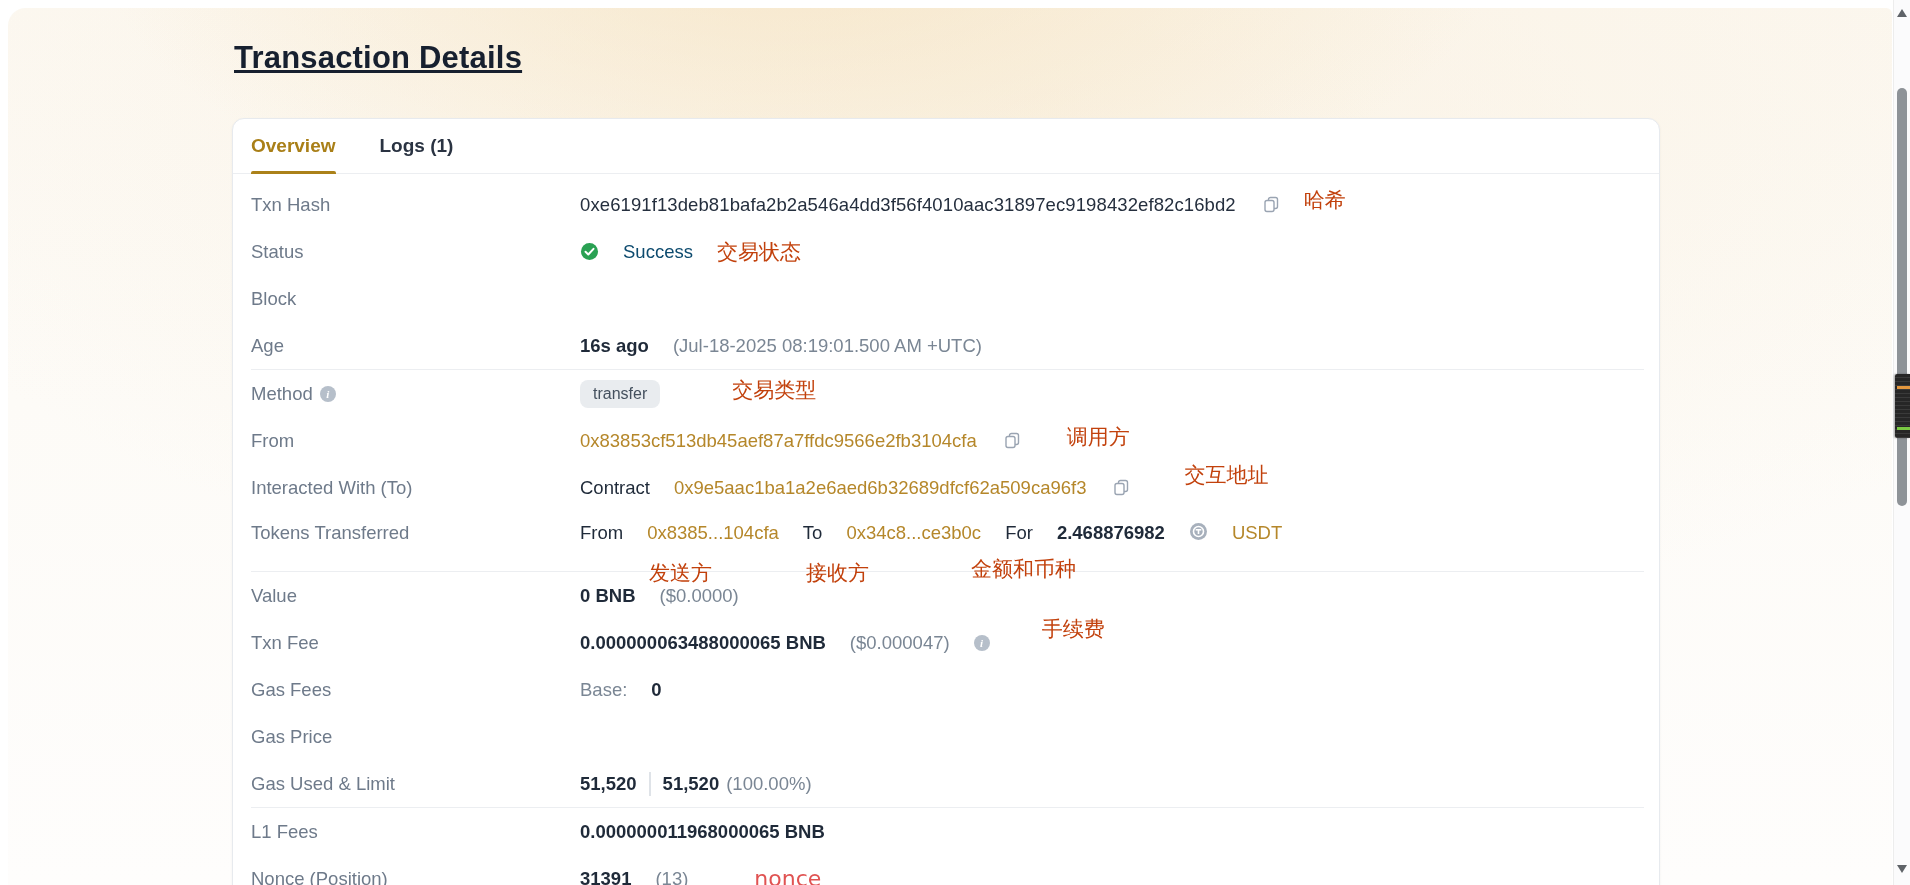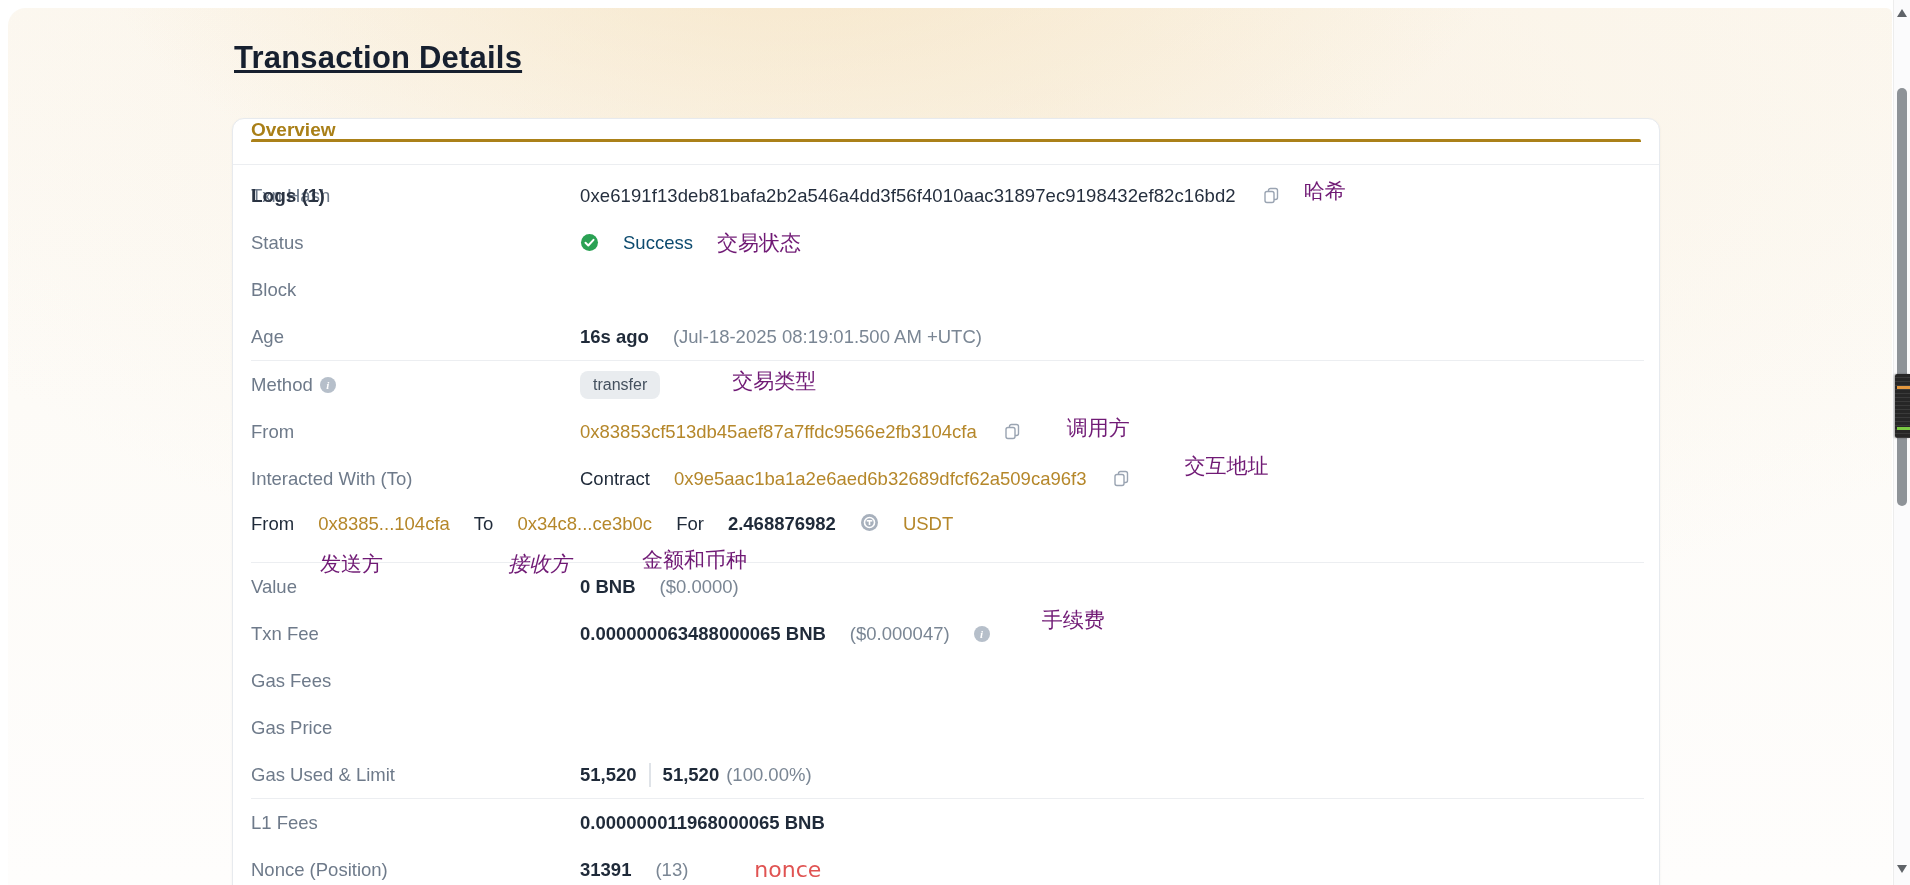--- a/index.html
+++ b/index.html
@@ -22,41 +22,41 @@
     position:absolute; left:234px; top:40px; margin:0;
     font-size:31px; font-weight:700; color:#17202f; letter-spacing:.2px;text-decoration:underline;
   }
   .card {
     position:absolute; left:232px; top:118px; width:1428px; height:820px;
     background:#ffffff; border:1px solid #e7eaee; border-radius:12px;
     box-shadow:0 1px 3px rgba(16,24,40,.05);
     overflow:hidden;
   }
   .tabbar {
-    height:46px; display:flex; align-items:stretch; gap:44px;
-    padding:0 18px; border-bottom:1px solid #eceef1;flex-direction:column;
+    height:55px; display:flex; align-items:stretch; gap:44px;
+    padding:0 18px; border-bottom:1px solid #eceef1;
   }
   .tab {
     display:flex; align-items:center; position:relative;
     font-size:19px; font-weight:700; color:#2a3342; cursor:pointer;
   }
   .tab.active { color:#a97f17; }
   .tab.active::after {
     content:""; position:absolute; left:0; right:0; bottom:-1px;
     height:3px; background:#ab8119; border-radius:2px 2px 0 0;
   }
   .rows { padding:7px 15px 0 18px; }
   .row { display:flex; align-items:center; height:47px; font-size:18.5px; }
   .row-label { width:329px; flex-shrink:0; color:#6e7a8a; display:flex; align-items:center; gap:7px; }
   .row-value { display:flex; align-items:center; gap:24px; flex:1; }
   .dark { color:#1f2a39; font-weight:600; }
   .hash { color:#252f3e; font-weight:500; letter-spacing:.1px; }
   .gray { color:#7a8694; }
   .gold { color:#b5872a; cursor:pointer; }
-  .cn { color:#701a75; font-size:21px; white-space:nowrap; font-family:"DejaVu Sans", sans-serif; }
+  .cn { color:#c2410c; font-size:21px; white-space:nowrap; font-family:"DejaVu Sans", sans-serif; }
   .cn-latin { color:#e05352; font-size:22px; font-family:"DejaVu Sans", sans-serif; }
   .raise4  { transform:translateY(-4px); }
   .raise5  { transform:translateY(-5px); }
   .raise13 { transform:translateY(-13px); }
   .raise14 { transform:translateY(-14px); }
   .ml22 { margin-left:22px; } .ml28 { margin-left:28px; }
   .ml30 { margin-left:30px; } .ml42 { margin-left:42px; } .ml48 { margin-left:48px; }
   .divider { height:1px; background:#eceef1; margin:0; }
   .pill {
     display:inline-block; background:#e9ecef; color:#44505e;
@@ -190,38 +190,39 @@
           <svg width="17" height="17" viewBox="0 0 17 17">
               <rect x="5.5" y="1.5" width="9" height="11" rx="2" fill="none" stroke="#9aa4b2" stroke-width="1.4"></rect>
               <rect x="2" y="4.5" width="9" height="11" rx="2" fill="#fff" stroke="#9aa4b2" stroke-width="1.4"></rect>
             </svg>
         </span>
         <span class="cn ml30 raise13">交互地址</span>
       </div>
     </div>
 
     <div class="row row-tokens">
+      <div class="row-label">Tokens Transferred</div>
       <div class="row-value" style="position:relative; align-items:flex-start;">
         <span class="dark" style="font-weight:500;">From</span>
         <span class="gold">0x8385...104cfa</span>
         <span class="dark" style="font-weight:500;">To</span>
         <span class="gold">0x34c8...ce3b0c</span>
         <span class="dark" style="font-weight:500;">For</span>
         <span class="dark">2.468876982</span>
         <span style="display:inline-flex;">
           <svg width="19" height="19" viewBox="0 0 19 19">
               <circle cx="9.5" cy="9.5" r="8.5" fill="#a7b0bc"></circle>
               <circle cx="9.5" cy="9.5" r="5" fill="none" stroke="#ffffff" stroke-width="1.6"></circle>
               <rect x="6.7" y="7" width="5.6" height="1.6" fill="#ffffff"></rect>
               <rect x="8.7" y="7" width="1.6" height="5" fill="#ffffff"></rect>
             </svg>
         </span>
         <span class="gold">USDT</span>
         <span class="cn tok-ann" style="left:69px;">发送方</span>
-        <span class="cn tok-ann" style="left:257px;font-style:italic;">接收方</span>
+        <span class="cn tok-ann" style="left:226px;">接收方</span>
         <span class="cn tok-ann" style="left:391px; top:33px;">金额和币种</span>
       </div>
     </div>
 
     <div class="divider"></div>
 
     <div class="row">
       <div class="row-label">Value</div>
       <div class="row-value">
         <span class="dark">0 BNB</span>
@@ -234,20 +235,24 @@
       <div class="row-value">
         <span class="dark">0.000000063488000065 BNB</span>
         <span class="gray">($0.000047)</span>
         <span class="info-dot">i</span>
         <span class="cn ml28 raise14">手续费</span>
       </div>
     </div>
 
     <div class="row">
       <div class="row-label">Gas Fees</div>
+      <div class="row-value">
+        <span class="gray">Base:</span>
+        <span class="dark">0</span>
+      </div>
     </div>
 
     <div class="row">
       <div class="row-label">Gas Price</div>
     </div>
 
     <div class="row">
       <div class="row-label">Gas Used &amp; Limit</div>
       <div class="row-value" style="gap:0;">
         <span class="dark">51,520</span>

